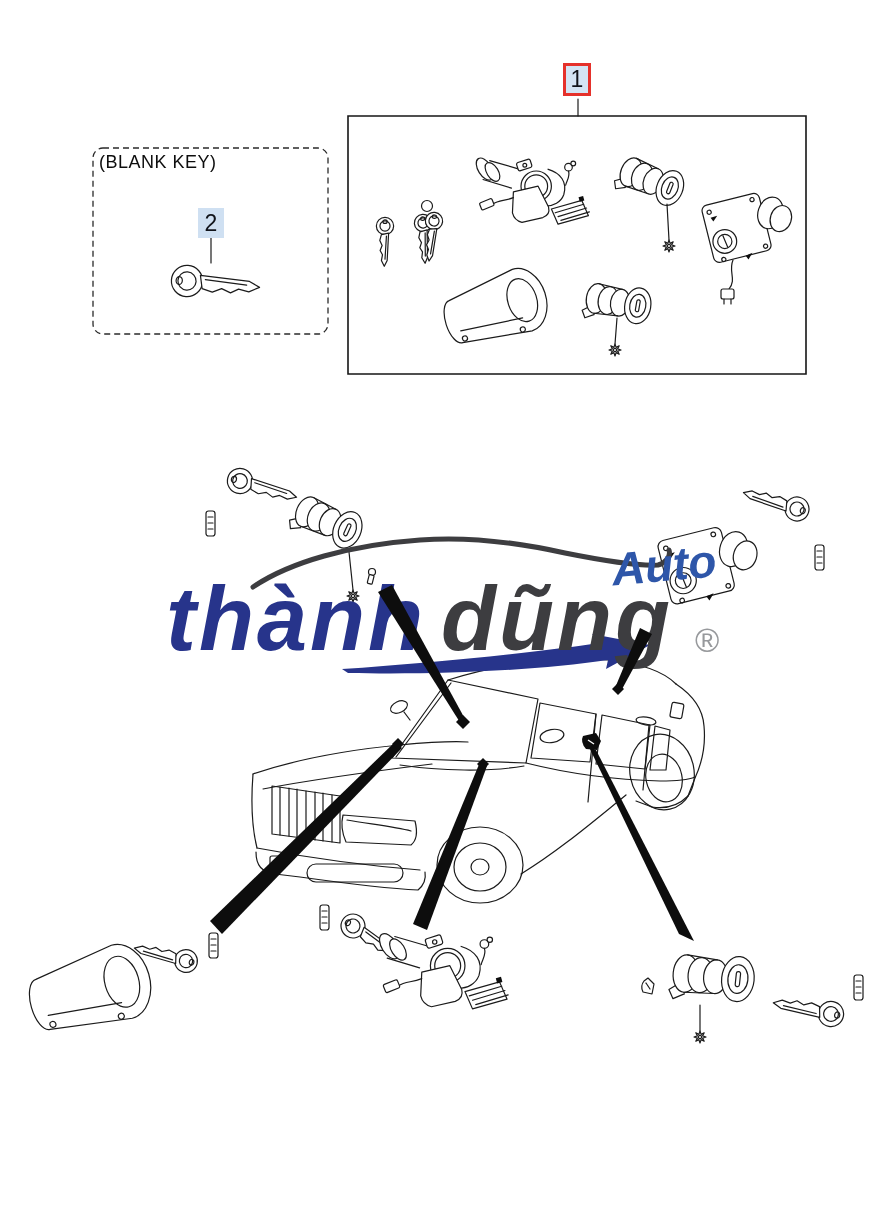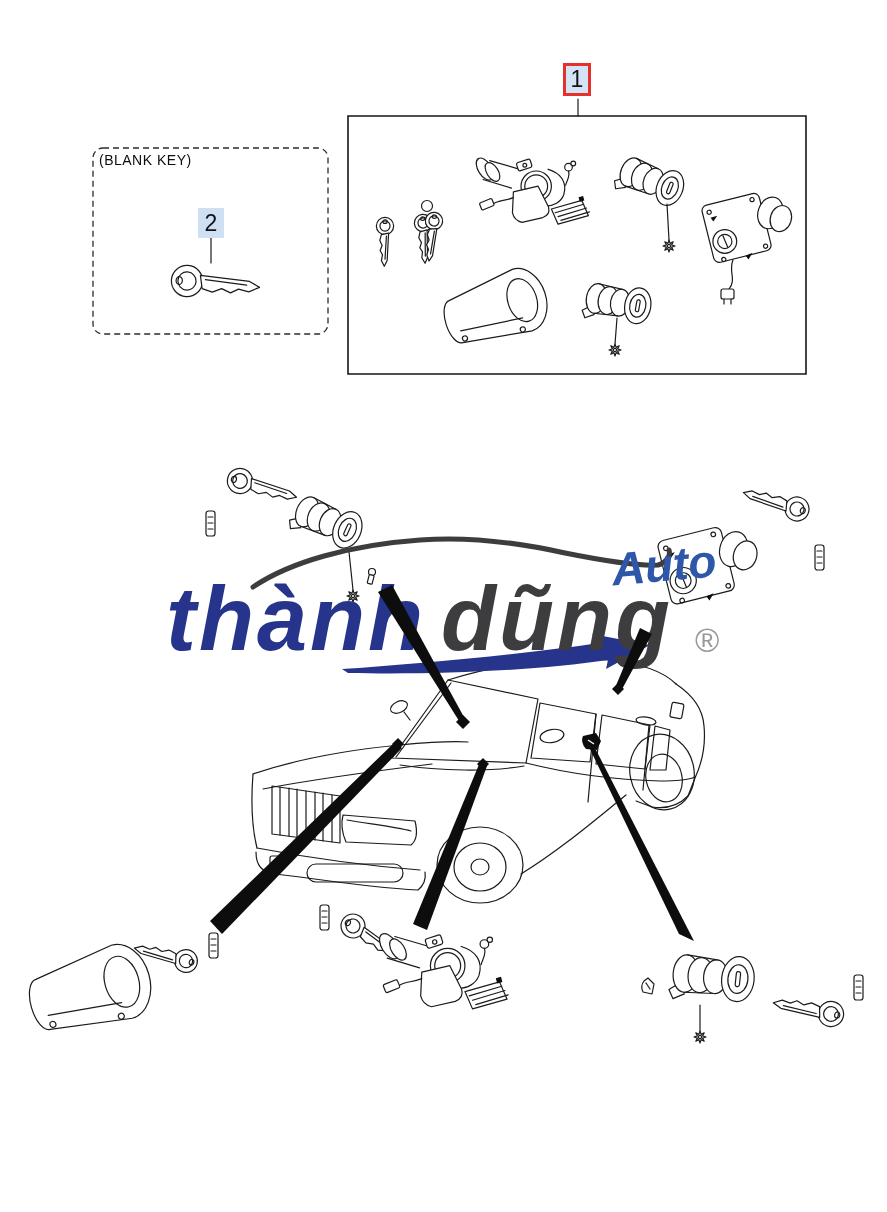--- a/index.html
+++ b/index.html
@@ -6,21 +6,21 @@
   .canvas{position:relative;width:887px;height:1212px;background:#fff;overflow:hidden;
           font-family:"Liberation Sans",sans-serif;}
   .layer{position:absolute;left:0;top:0;width:887px;height:1212px;}
   #lower{z-index:1}
   #logo-layer{z-index:2}
   #upper{z-index:3;pointer-events:none}
   .callout{position:absolute;z-index:4;display:flex;align-items:center;justify-content:center;
            font-size:23px;color:#10131a;line-height:1;}
   #callout-1{left:563px;top:63px;width:28px;height:33px;background:#d4e4f4;border:3px solid #e5312b;box-sizing:border-box;}
   #callout-2{left:198px;top:208px;width:26px;height:30px;background:#cfe0f2;}
-  #blank-key-caption{position:absolute;z-index:4;left:99px;top:152px;font-size:14px;color:#0d0d0d;letter-spacing:.5px;}
+  #blank-key-caption{position:absolute;z-index:4;left:99px;top:152px;font-size:18px;color:#0d0d0d;letter-spacing:.5px;}
   svg *{vector-effect:non-scaling-stroke;}
   .ln{fill:none;stroke:#1b1b1b;stroke-width:1.2;stroke-linecap:round;stroke-linejoin:round;}
   .lnf{fill:#ffffff;stroke:#1b1b1b;stroke-width:1.2;stroke-linejoin:round;}
   .blk{fill:#0d0d0d;stroke:none;}
   .logo-word{font-family:"Liberation Sans",sans-serif;font-weight:bold;font-style:italic;}
 </style>
 </head>
 <body>
 
 <div class="canvas">

